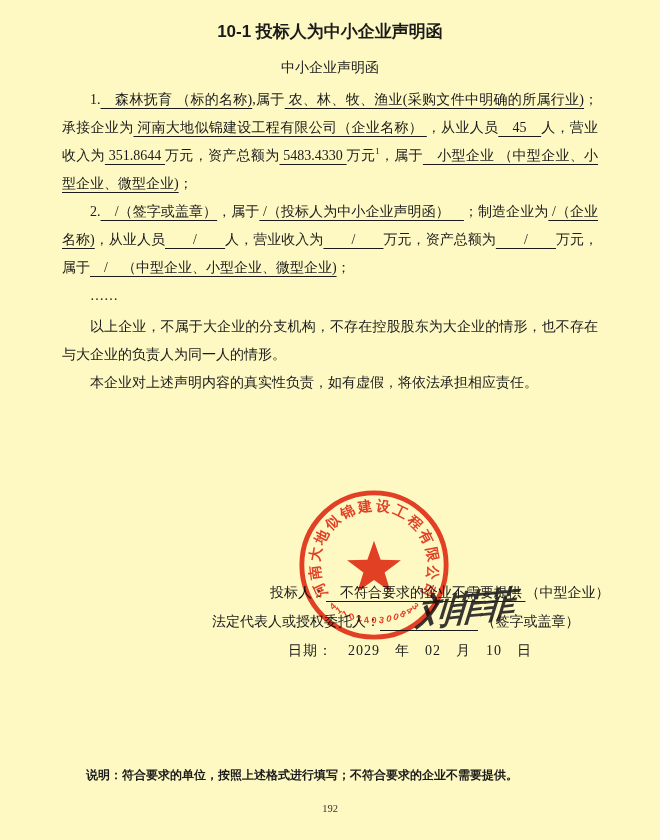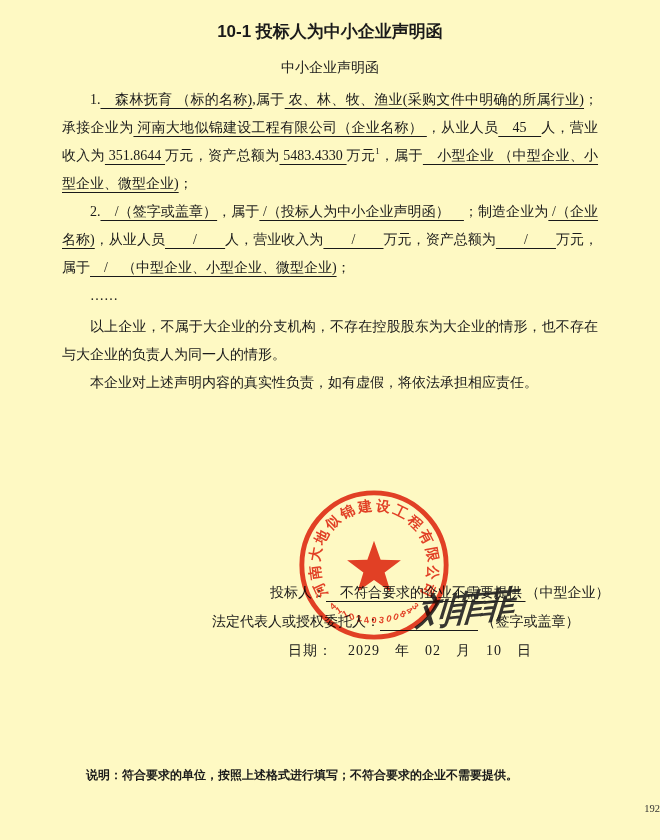--- a/index.html
+++ b/index.html
@@ -47,21 +47,21 @@
     letter-spacing:-3px; opacity:.9;
     font-style:italic; pointer-events:none;
   }
   .footnote{ position:absolute; left:62px; right:62px; top:680px;
     font-size:14px; line-height:28px; text-align:justify; text-indent:2em; }
   .footnote sup{ font-size:9px; vertical-align:super; line-height:0; }
   .note-line{ position:absolute; left:62px; right:62px; top:762px;
     font-family:"Liberation Sans","DejaVu Sans",sans-serif;
     font-weight:700; font-size:12px; line-height:26px; text-indent:2em; }
   .page-number{ position:absolute; left:0; right:0; top:803px;
-    text-align:right; font-size:10.5px; color:#333; }
+    text-align:center; font-size:10.5px; color:#333; }
 </style>
 </head>
 <body>
 
 <div class="page">
 
   <h1 class="doc-title">10-1 投标人为中小企业声明函</h1>
   <div class="doc-subtitle">中小企业声明函</div>
 
   <p class="para"><span>1.</span><span class="u">　森林抚育 （标的名称)</span><span>,属于</span><span class="u"> 农、林、牧、渔业(采购文件中明确的所属行业)</span><span>；承接企业为</span><span class="u"> 河南大地似锦建设工程有限公司（企业名称）  </span><span>，从业人员</span><span class="u">　45　</span><span>人，营业收入为</span><span class="u"> 351.8644 </span><span>万元，资产总额为</span><span class="u"> 5483.4330 </span><span>万元</span><sup>1</sup><span>，属于</span><span class="u">　小型企业 （中型企业、小型企业、微型企业)</span><span>；</span></p>

